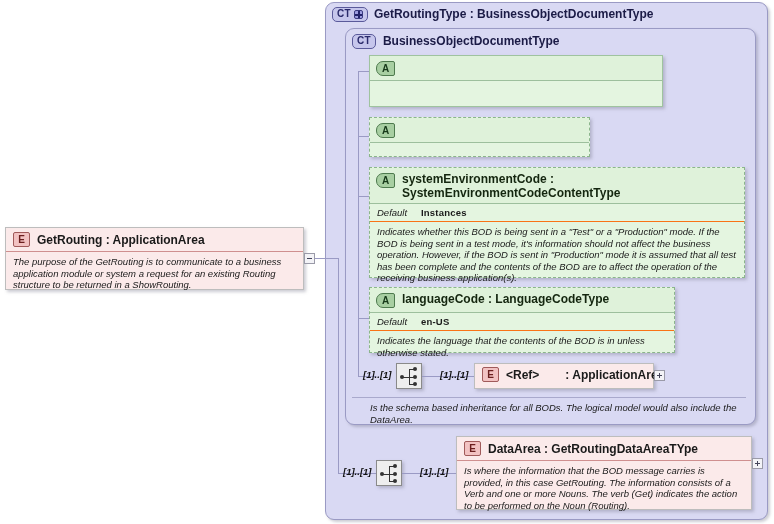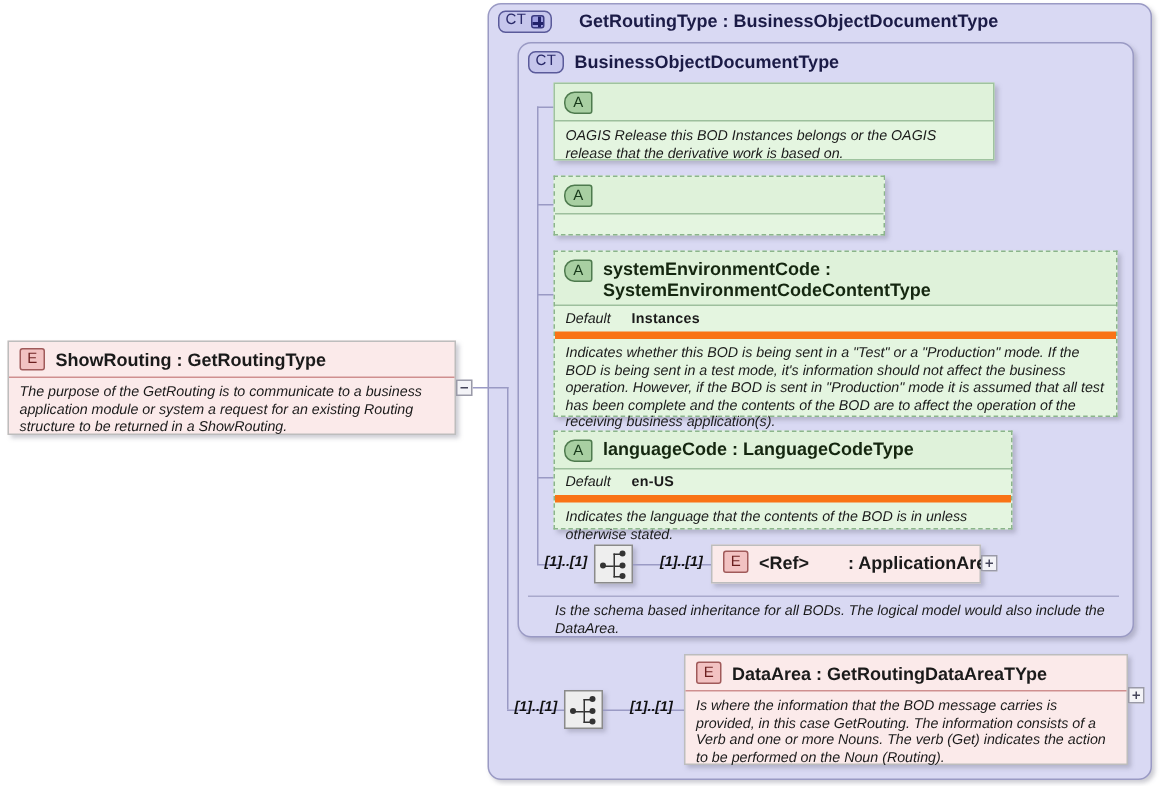--- a/index.html
+++ b/index.html
@@ -29,21 +29,21 @@
     background: #d9d9f3;
     border: 1px solid #9a9ac4;
     border-radius: 9px;
   }
 
   .badge {
     display: inline-flex;
     align-items: center;
     justify-content: center;
     box-sizing: border-box;
-    font-weight: normal;
+    font-weight: bold;
     line-height: 1;
     text-align: center;
   }
   .badge-ct {
     background: #c6c6ec;
     border: 1px solid #5a5a9a;
     border-radius: 5px;
     color: #2a2a6a;
     font-size: 10px;
     height: 15px;
@@ -134,21 +134,21 @@
   .attr-title {
     font-size: 12px;
     font-weight: bold;
     color: #14260f;
     line-height: 14px;
   }
   .attr-default {
     display: flex;
     align-items: baseline;
     padding: 3px 7px 3px 7px;
-    border-bottom: 5px solid #f97316;
+    border-bottom: 1px solid #f97316;
     font-size: 9.5px;
     color: #1a1a1a;
   }
   .attr-default .lbl { font-style: italic; width: 44px; flex: none; }
   .attr-default .val { font-weight: bold; letter-spacing: 0.2px; }
 
   
   .line-h { background: #9a9ac4; height: 1px; }
   .line-v { background: #9a9ac4; width: 1px; }
 
@@ -195,21 +195,21 @@
   .seq .d3 { position:absolute; left:16px; top:18px; width:4px; height:4px; background:#333; border-radius:50%; }
 </style>
 </head>
 <body>
 
 <div class="abs ct-outer shadow" style="left:325px; top:2px; width:443px; height:518px;">
 </div>
 
 <div class="abs" style="left:332px; top:5px; width:430px; height:18px; display:flex; align-items:center;">
   <span class="badge badge-ct badge-plus">CT</span>
-  <span class="ct-title" style="margin-left:18px;">GetRoutingType : BusinessObjectDocumentType</span>
+  <span class="ct-title" style="margin-left:6px;">GetRoutingType : BusinessObjectDocumentType</span>
 </div>
 
 <div class="abs ct-inner shadow" style="left:345px; top:28px; width:411px; height:397px;">
 </div>
 
 <div class="abs" style="left:352px; top:32px; width:395px; height:18px; display:flex; align-items:center;">
   <span class="badge badge-ct">CT</span>
   <span class="ct-title" style="margin-left:7px;">BusinessObjectDocumentType</span>
 </div>
 
@@ -219,21 +219,20 @@
 <div class="abs line-h" style="left:358px; top:196px; width:12px;"></div>
 <div class="abs line-h" style="left:358px; top:318px; width:12px;"></div>
 
 <div class="abs line-v" style="left:358px; top:318px; height:58px;"></div>
 <div class="abs line-h" style="left:358px; top:376px; width:18px;"></div>
 
 <div class="abs attr-box solid shadow" style="left:369px; top:55px; width:294px; height:52px;">
   <div class="attr-head">
     <span class="badge badge-a">A</span>
   </div>
-  <div class="doc">OAGIS Release this BOD Instances belongs or the OAGIS release that the derivative work is based on.</div>
 </div>
 
 <div class="abs attr-box shadow" style="left:369px; top:117px; width:221px; height:40px;">
   <div class="attr-head">
     <span class="badge badge-a">A</span>
   </div>
 </div>
 
 <div class="abs attr-box shadow" style="left:369px; top:167px; width:376px; height:111px;">
   <div class="attr-head" style="padding-bottom:3px;">
@@ -323,21 +322,21 @@
 </div>
 
 <div class="abs toggle" style="left:752px; top:458px;">
   <span class="bar-h"></span>
   <span class="bar-v"></span>
 </div>
 
 <div class="abs el-box shadow" style="left:5px; top:227px; width:299px; height:63px;">
   <div class="el-head">
     <span class="badge badge-e">E</span>
-    <span class="el-title">ShowRouting : GetRoutingType</span>
+    <span class="el-title">GetRouting : ApplicationArea</span>
   </div>
   <div class="doc">The purpose of the GetRouting is to communicate to a business application module or system a request for an existing Routing structure to be returned in a ShowRouting.</div>
 </div>
 
 <div class="abs line-h" style="left:315px; top:258px; width:24px;"></div>
 
 <div class="abs toggle" style="left:304px; top:253px;">
   <span class="bar-h"></span>
 </div>
 

